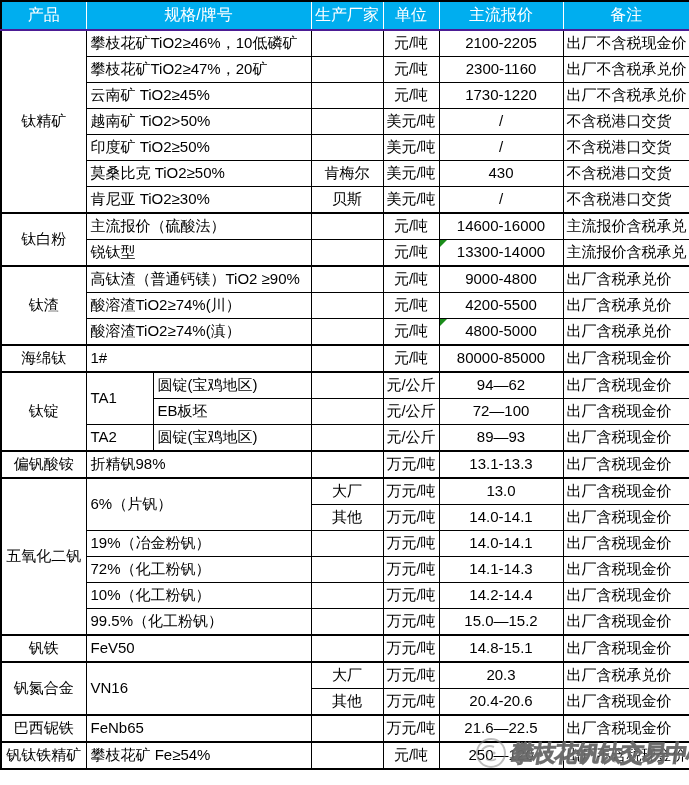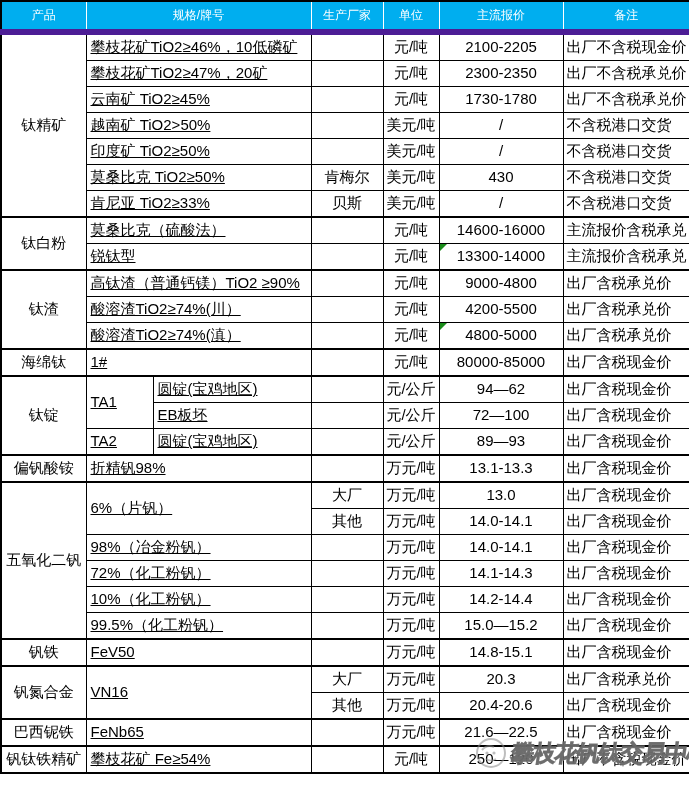--- a/index.html
+++ b/index.html
@@ -1,32 +1,32 @@
 <!DOCTYPE html>
 <html><head>
 <meta charset="utf-8">
 <style>
   html,body { margin:0; padding:0; background:#fff; }
   body { width:689px; height:785px; position:relative; font-family:"Liberation Sans","DejaVu Sans",sans-serif; }
   .page { position:relative; width:689px; height:785px; overflow:hidden; }
 
   table { border-collapse:collapse; table-layout:fixed; width:689px; border:2px solid #000; }
   th {
-    background:#00AEEF; color:#fff; font-weight:normal; font-size:12px;
-    height:27px; border-left:1px solid #fff; border-bottom:6px solid #4c1d95;
+    background:#00AEEF; color:#fff; font-weight:normal; font-size:16px;
+    height:27px; border-left:1px solid #fff; border-bottom:2px solid #4c1d95;
     padding:0; text-align:center; overflow:hidden; white-space:nowrap;
   }
   th:first-child { border-left:none; }
   td {
     border:1px solid #000; font-size:15px; color:#000; height:25px;
     padding:0; text-align:center; overflow:hidden; white-space:nowrap;
     position:relative; line-height:1.1;
   }
   tr.group-start td { border-top:2px solid #000; }
-  td.left { text-align:left; padding-left:4px;text-decoration:underline; }
+  td.left { text-align:left; padding-left:4px; }
   td.c-note { text-align:left; padding-left:3px;margin-left:24px; }
   td.marker::before {
     content:""; position:absolute; top:0; left:0; width:0; height:0;
     border-top:7px solid #1a8c1a; border-right:7px solid transparent;
   }
 
   .watermark {
     position:absolute; left:474px; top:736px; display:flex; align-items:center;
     gap:3px; pointer-events:none;
   }
@@ -70,28 +70,28 @@
           <td colspan="2" class="c-spec left">攀枝花矿TiO2≥46%，10低磷矿</td>
           <td class="c-maker"></td>
           <td class="c-unit">元/吨</td>
           <td class="c-price">2100-2205</td>
           <td class="c-note">出厂不含税现金价</td>
         </tr>
         <tr>
           <td colspan="2" class="c-spec left">攀枝花矿TiO2≥47%，20矿</td>
           <td class="c-maker"></td>
           <td class="c-unit">元/吨</td>
-          <td class="c-price">2300-2350</td>
+          <td class="c-price">2300-1160</td>
           <td class="c-note">出厂不含税承兑价</td>
         </tr>
         <tr>
           <td colspan="2" class="c-spec left">云南矿 TiO2≥45%</td>
           <td class="c-maker"></td>
           <td class="c-unit">元/吨</td>
-          <td class="c-price">1730-1780</td>
+          <td class="c-price">1730-1220</td>
           <td class="c-note">出厂不含税承兑价</td>
         </tr>
         <tr>
           <td colspan="2" class="c-spec left">越南矿 TiO2&gt;50%</td>
           <td class="c-maker"></td>
           <td class="c-unit">美元/吨</td>
           <td class="c-price">/</td>
           <td class="c-note">不含税港口交货</td>
         </tr>
         <tr>
@@ -102,29 +102,29 @@
           <td class="c-note">不含税港口交货</td>
         </tr>
         <tr>
           <td colspan="2" class="c-spec left">莫桑比克 TiO2≥50%</td>
           <td class="c-maker">肯梅尔</td>
           <td class="c-unit">美元/吨</td>
           <td class="c-price">430</td>
           <td class="c-note">不含税港口交货</td>
         </tr>
         <tr>
-          <td colspan="2" class="c-spec left">肯尼亚 TiO2≥33%</td>
+          <td colspan="2" class="c-spec left">肯尼亚 TiO2≥30%</td>
           <td class="c-maker">贝斯</td>
           <td class="c-unit">美元/吨</td>
           <td class="c-price">/</td>
           <td class="c-note">不含税港口交货</td>
         </tr>
         <tr class="group-start">
           <td rowspan="2" class="c-product">钛白粉</td>
-          <td colspan="2" class="c-spec left">莫桑比克（硫酸法）</td>
+          <td colspan="2" class="c-spec left">主流报价（硫酸法）</td>
           <td class="c-maker"></td>
           <td class="c-unit">元/吨</td>
           <td class="c-price">14600-16000</td>
           <td class="c-note">主流报价含税承兑</td>
         </tr>
         <tr>
           <td colspan="2" class="c-spec left">锐钛型</td>
           <td class="c-maker"></td>
           <td class="c-unit">元/吨</td>
           <td class="c-price marker">13300-14000</td>
@@ -200,21 +200,21 @@
           <td class="c-price">13.0</td>
           <td class="c-note">出厂含税现金价</td>
         </tr>
         <tr>
           <td class="c-maker">其他</td>
           <td class="c-unit">万元/吨</td>
           <td class="c-price">14.0-14.1</td>
           <td class="c-note">出厂含税现金价</td>
         </tr>
         <tr>
-          <td colspan="2" class="c-spec left">98%（冶金粉钒）</td>
+          <td colspan="2" class="c-spec left">19%（冶金粉钒）</td>
           <td class="c-maker"></td>
           <td class="c-unit">万元/吨</td>
           <td class="c-price">14.0-14.1</td>
           <td class="c-note">出厂含税现金价</td>
         </tr>
         <tr>
           <td colspan="2" class="c-spec left">72%（化工粉钒）</td>
           <td class="c-maker"></td>
           <td class="c-unit">万元/吨</td>
           <td class="c-price">14.1-14.3</td>

